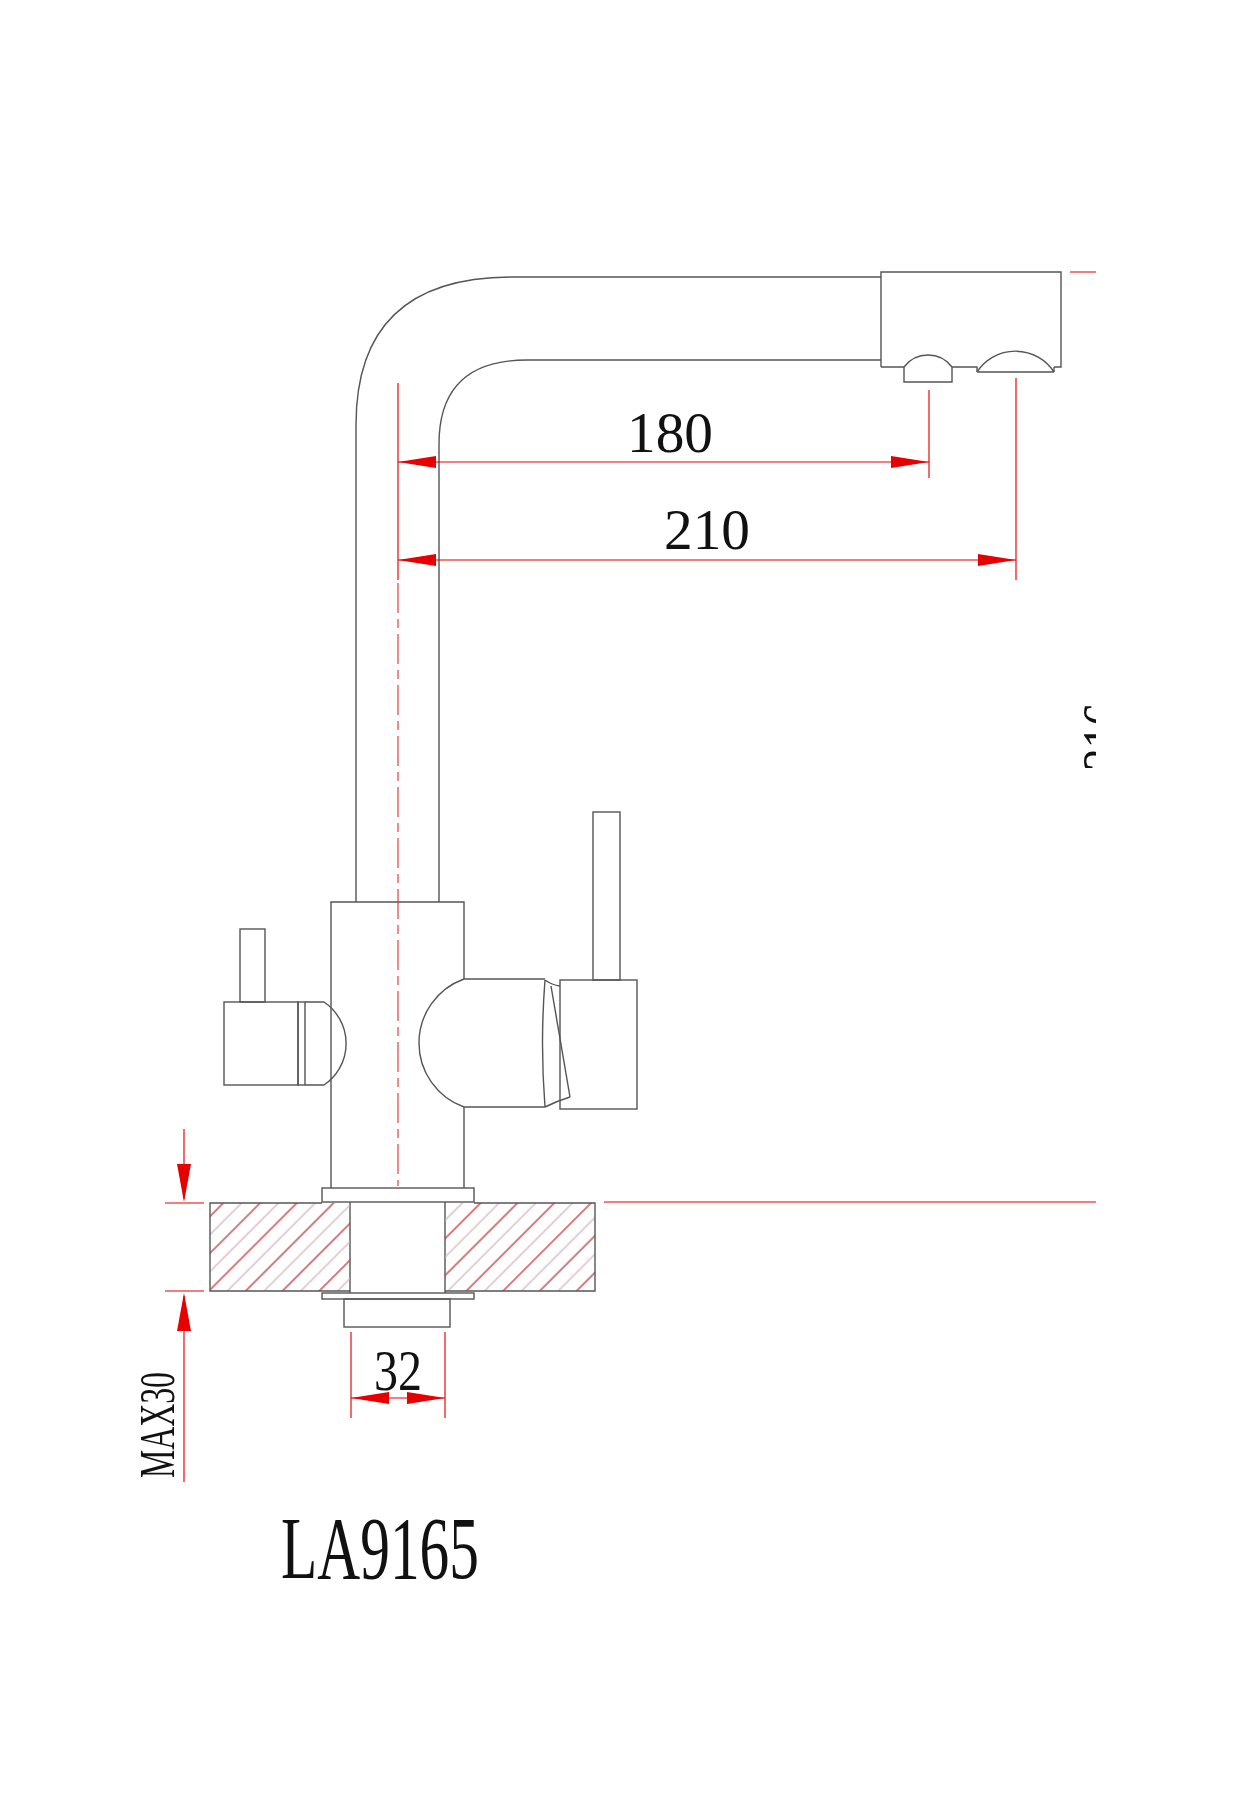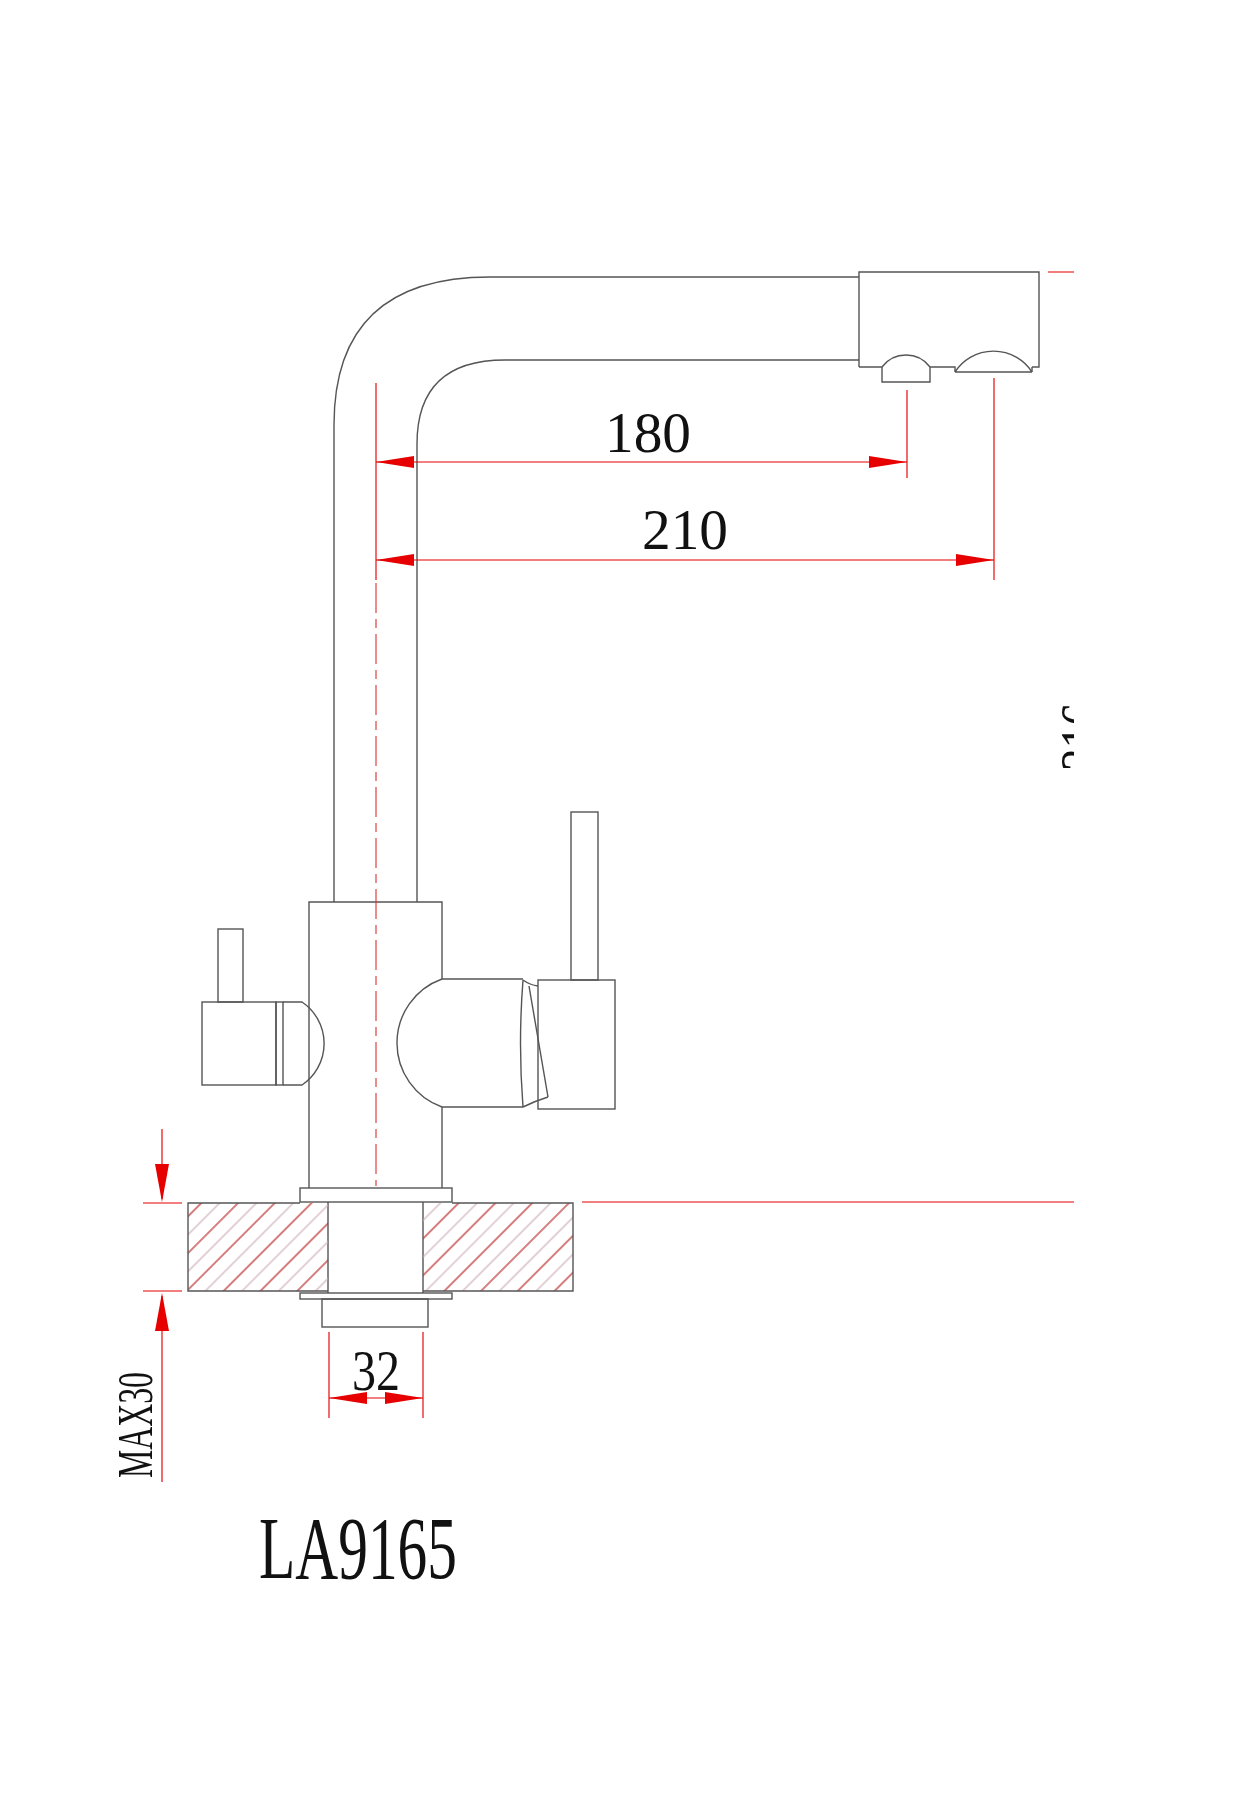--- a/index.html
+++ b/index.html
@@ -7,20 +7,21 @@
     padding: 0;
     background: #ffffff;
   }
   .canvas {
     position: relative;
     width: 1074px;
     height: 1800px;
     background: #ffffff;
     overflow: hidden;
     font-family: "Liberation Serif", "DejaVu Serif", serif;
+    margin-left: 22px;
   }
   svg { display: block; }
   .geo   { stroke: #555555; stroke-width: 1.4; fill: none; stroke-linecap: butt; }
   .red   { stroke: #e60000; stroke-width: 1.15; fill: none; }
   .redfill { fill: #e60000; stroke: none; }
   .cl    { stroke: #d83030; stroke-width: 1.1; fill: none; stroke-dasharray: 30 6 9 6; }
   .hatchrect { stroke: none; }
   text.dim {
     font-family: "Liberation Serif", "DejaVu Serif", serif;
     font-size: 56px;

